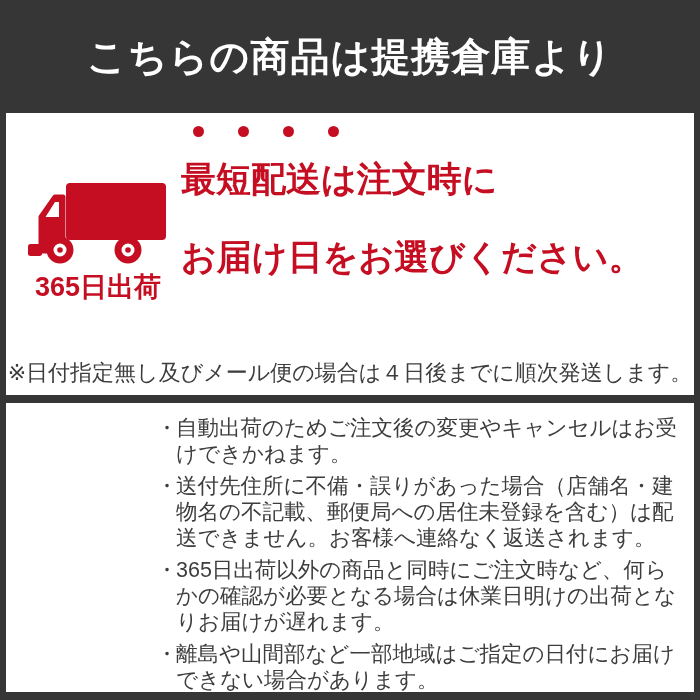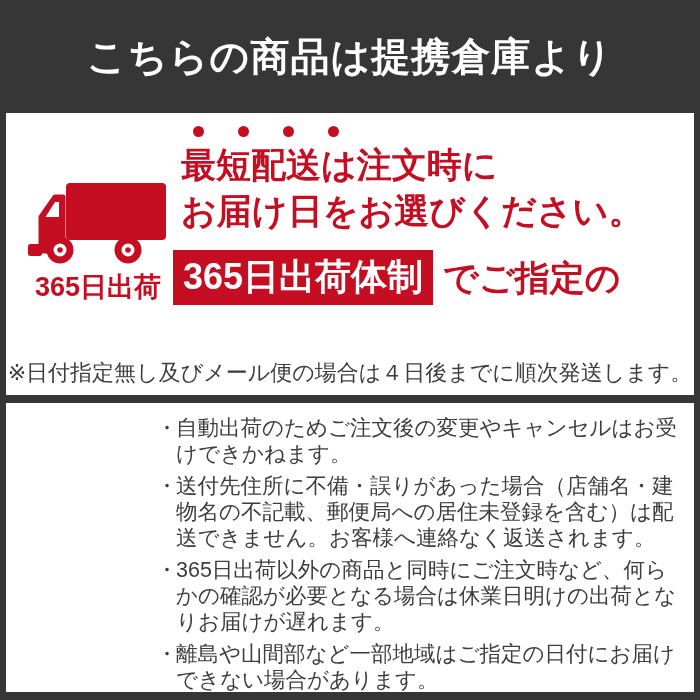--- a/index.html
+++ b/index.html
@@ -26,22 +26,22 @@
   .panel{position:absolute;left:6px;right:6px;background:var(--panel);}
   .panel-shipping{top:113px;height:282px;}
   .panel-caution{top:403px;height:289px;}
   
   .truck-col{position:absolute;left:12px;top:62px;width:160px;text-align:center;}
   .truck-svg{width:146px;height:92px;display:block;margin:0 auto;}
   .truck-label{color:var(--accent-red);font-size:27px;font-weight:700;margin-top:2px;white-space:nowrap;}
   .ship-text{position:absolute;left:175px;top:10px;}
   .dots{display:flex;gap:34px;margin:3px 0 0 12px;height:11px;}
   .dots i{width:11px;height:11px;border-radius:50%;background:var(--accent-red);}
-  .head{color:var(--accent-red);font-weight:700;font-size:35px;white-space:nowrap;}
-  .h1{margin-top:5px;line-height:45px;}
+  .head{color:var(--accent-red);font-weight:700;font-size:35px;white-space:nowrap;margin-top:32px;}
+  .h1{margin-top:19px;line-height:45px;}
   .h2{line-height:48px;}
   .hl-row{margin-top:15px;margin-left:-8px;display:flex;align-items:center;}
   .hl-box{
     background:var(--accent-red);color:#fff;font-weight:700;font-size:36px;
     line-height:36px;padding:9px 10px 10px;white-space:nowrap;
   }
   .hl-suffix{margin-left:10px;line-height:40px;}
   .line4{margin-top:9px;line-height:40px;}
   .note{
     position:absolute;left:0;right:0;bottom:7px;text-align:center;
@@ -85,24 +85,20 @@
 
     <div class="ship-text">
       <div class="dots">
           <i></i>
           <i></i>
           <i></i>
           <i></i>
         </div>
       <div class="head h1">最短配送は注文時に</div>
       <div class="head h2">お届け日をお選びください。</div>
-      <div class="hl-row">
-        <span class="hl-box">365日出荷体制</span>
-        <span class="head hl-suffix">でご指定の</span>
-      </div>
     </div>
 
     <div class="note">※日付指定無し及びメール便の場合は４日後までに順次発送します。</div>
   </section>
 
   <section class="panel panel-caution">
 
 
     <ul class="bullets">
 

